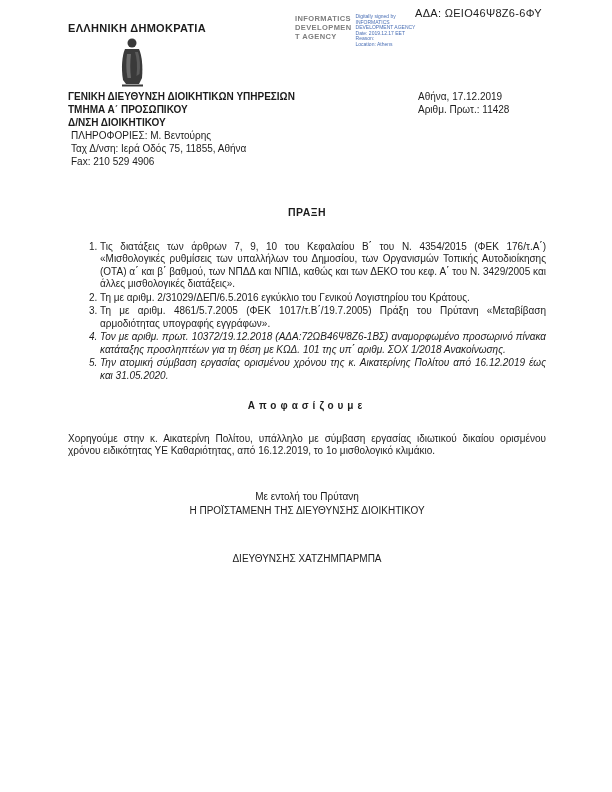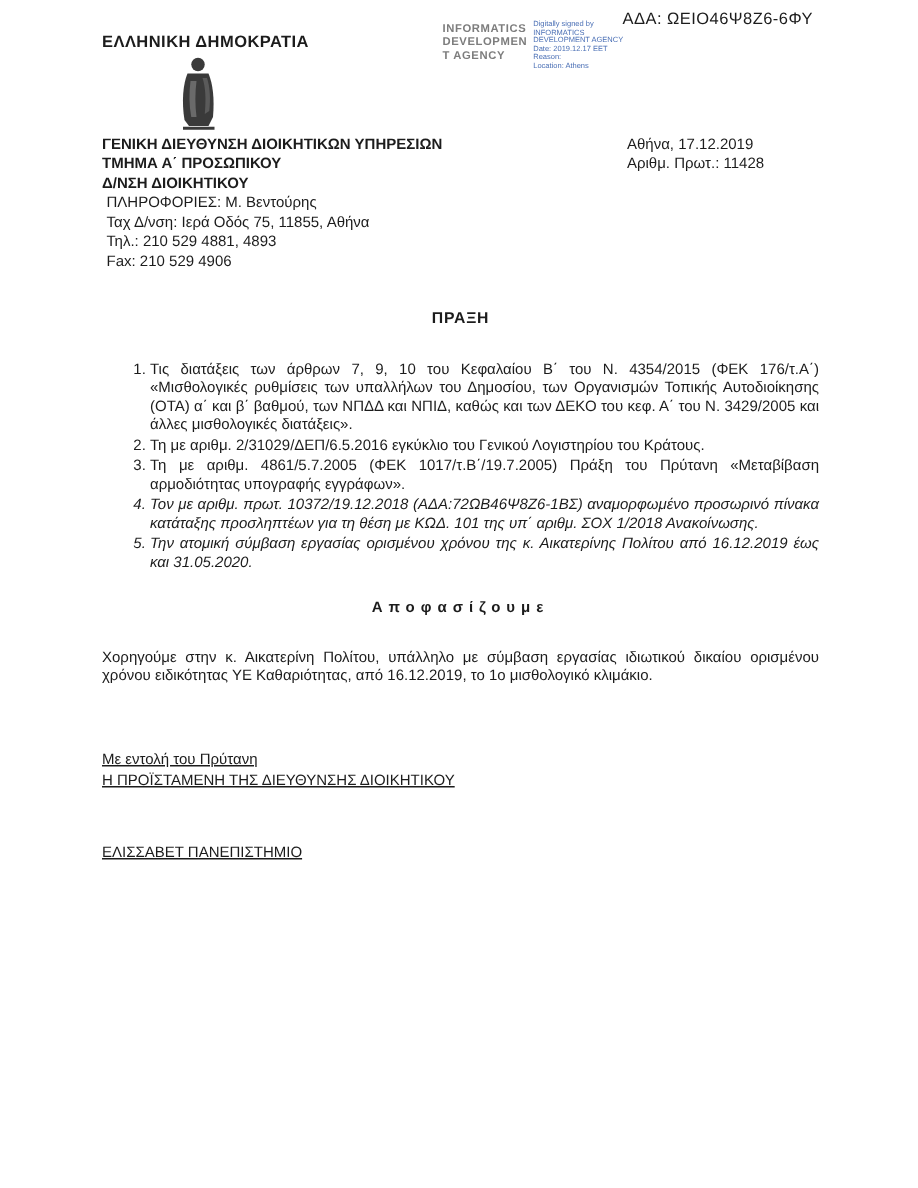--- a/index.html
+++ b/index.html
@@ -105,24 +105,23 @@
   ol.grounds li.italic { font-style: italic; }
   .decision-heading {
     text-align: center;
     font-weight: bold;
     letter-spacing: 4px;
     margin-top: 18px;
     margin-bottom: 20px;
   }
   .decision-text { text-align: justify; }
   .signature-block {
-    margin-top: 42px;
-    text-align: left;
+    margin-top: 32px;
+    text-align: center;
     line-height: 14px;
-    text-decoration: underline;
   }
   .signature-name { margin-top: 34px; }
 </style>
 </head>
 <body>
 
 <div class="page">
 
   <div class="ada">ΑΔΑ: ΩΕΙΟ46Ψ8Ζ6-6ΦΥ</div>
 
@@ -151,21 +150,20 @@
     <path d="M23 16 C25 22 25.5 30 24.5 40 L27.5 38 C28.5 30 28 22 26 16 Z" fill="#5a5a5a"></path>
     <rect x="10" y="48.5" width="21" height="2" fill="#3a3a3a"></rect>
   </svg>
 
   <div class="sender">
     <div class="b">ΓΕΝΙΚΗ ΔΙΕΥΘΥΝΣΗ ΔΙΟΙΚΗΤΙΚΩΝ ΥΠΗΡΕΣΙΩΝ</div>
     <div class="b">ΤΜΗΜΑ Α΄ ΠΡΟΣΩΠΙΚΟΥ</div>
     <div class="b">Δ/ΝΣΗ ΔΙΟΙΚΗΤΙΚΟΥ</div>
     <div class="i">ΠΛΗΡΟΦΟΡΙΕΣ: Μ. Βεντούρης</div>
     <div class="i">Ταχ Δ/νση: Ιερά Οδός 75, 11855, Αθήνα</div>
-    <div class="i">Τηλ.: 210 529 4881, 4893</div>
     <div class="i">Fax: 210 529 4906</div>
   </div>
 
   <div class="meta-date">
     <div>Αθήνα, 17.12.2019</div>
     <div>Αριθμ. Πρωτ.:  11428</div>
   </div>
 
 
   <div class="doc-body">
@@ -176,17 +174,17 @@
       <li>Τη με αριθμ. 4861/5.7.2005 (ΦΕΚ 1017/τ.Β΄/19.7.2005) Πράξη του Πρύτανη «Μεταβίβαση αρμοδιότητας υπογραφής εγγράφων».</li>
       <li class="italic">Τον με αριθμ. πρωτ. 10372/19.12.2018 (ΑΔΑ:72ΩΒ46Ψ8Ζ6-1ΒΣ) αναμορφωμένο προσωρινό πίνακα κατάταξης προσληπτέων για τη θέση με ΚΩΔ. 101 της υπ΄ αριθμ. ΣΟΧ 1/2018 Ανακοίνωσης.</li>
       <li class="italic">Την ατομική σύμβαση εργασίας ορισμένου χρόνου της κ. Αικατερίνης Πολίτου από 16.12.2019 έως και 31.05.2020.</li>
     </ol>
     <div class="decision-heading">Αποφασίζουμε</div>
     <div class="decision-text">Χορηγούμε στην κ. Αικατερίνη Πολίτου, υπάλληλο με σύμβαση εργασίας ιδιωτικού δικαίου ορισμένου χρόνου ειδικότητας ΥΕ Καθαριότητας, από 16.12.2019, το 1ο μισθολογικό κλιμάκιο.</div>
 
     <div class="signature-block">
       <div>Με εντολή του Πρύτανη</div>
       <div>Η ΠΡΟΪΣΤΑΜΕΝΗ ΤΗΣ ΔΙΕΥΘΥΝΣΗΣ ΔΙΟΙΚΗΤΙΚΟΥ</div>
-      <div class="signature-name">ΕΛΙΣΣΑΒΕΤ ΠΑΝΕΠΙΣΤΗΜΙΟ</div>
+      <div class="signature-name">ΔΙΕΥΘΥΝΣΗΣ ΧΑΤΖΗΜΠΑΡΜΠΑ</div>
     </div>
   </div>
 
 </div>
 
 </body></html>

